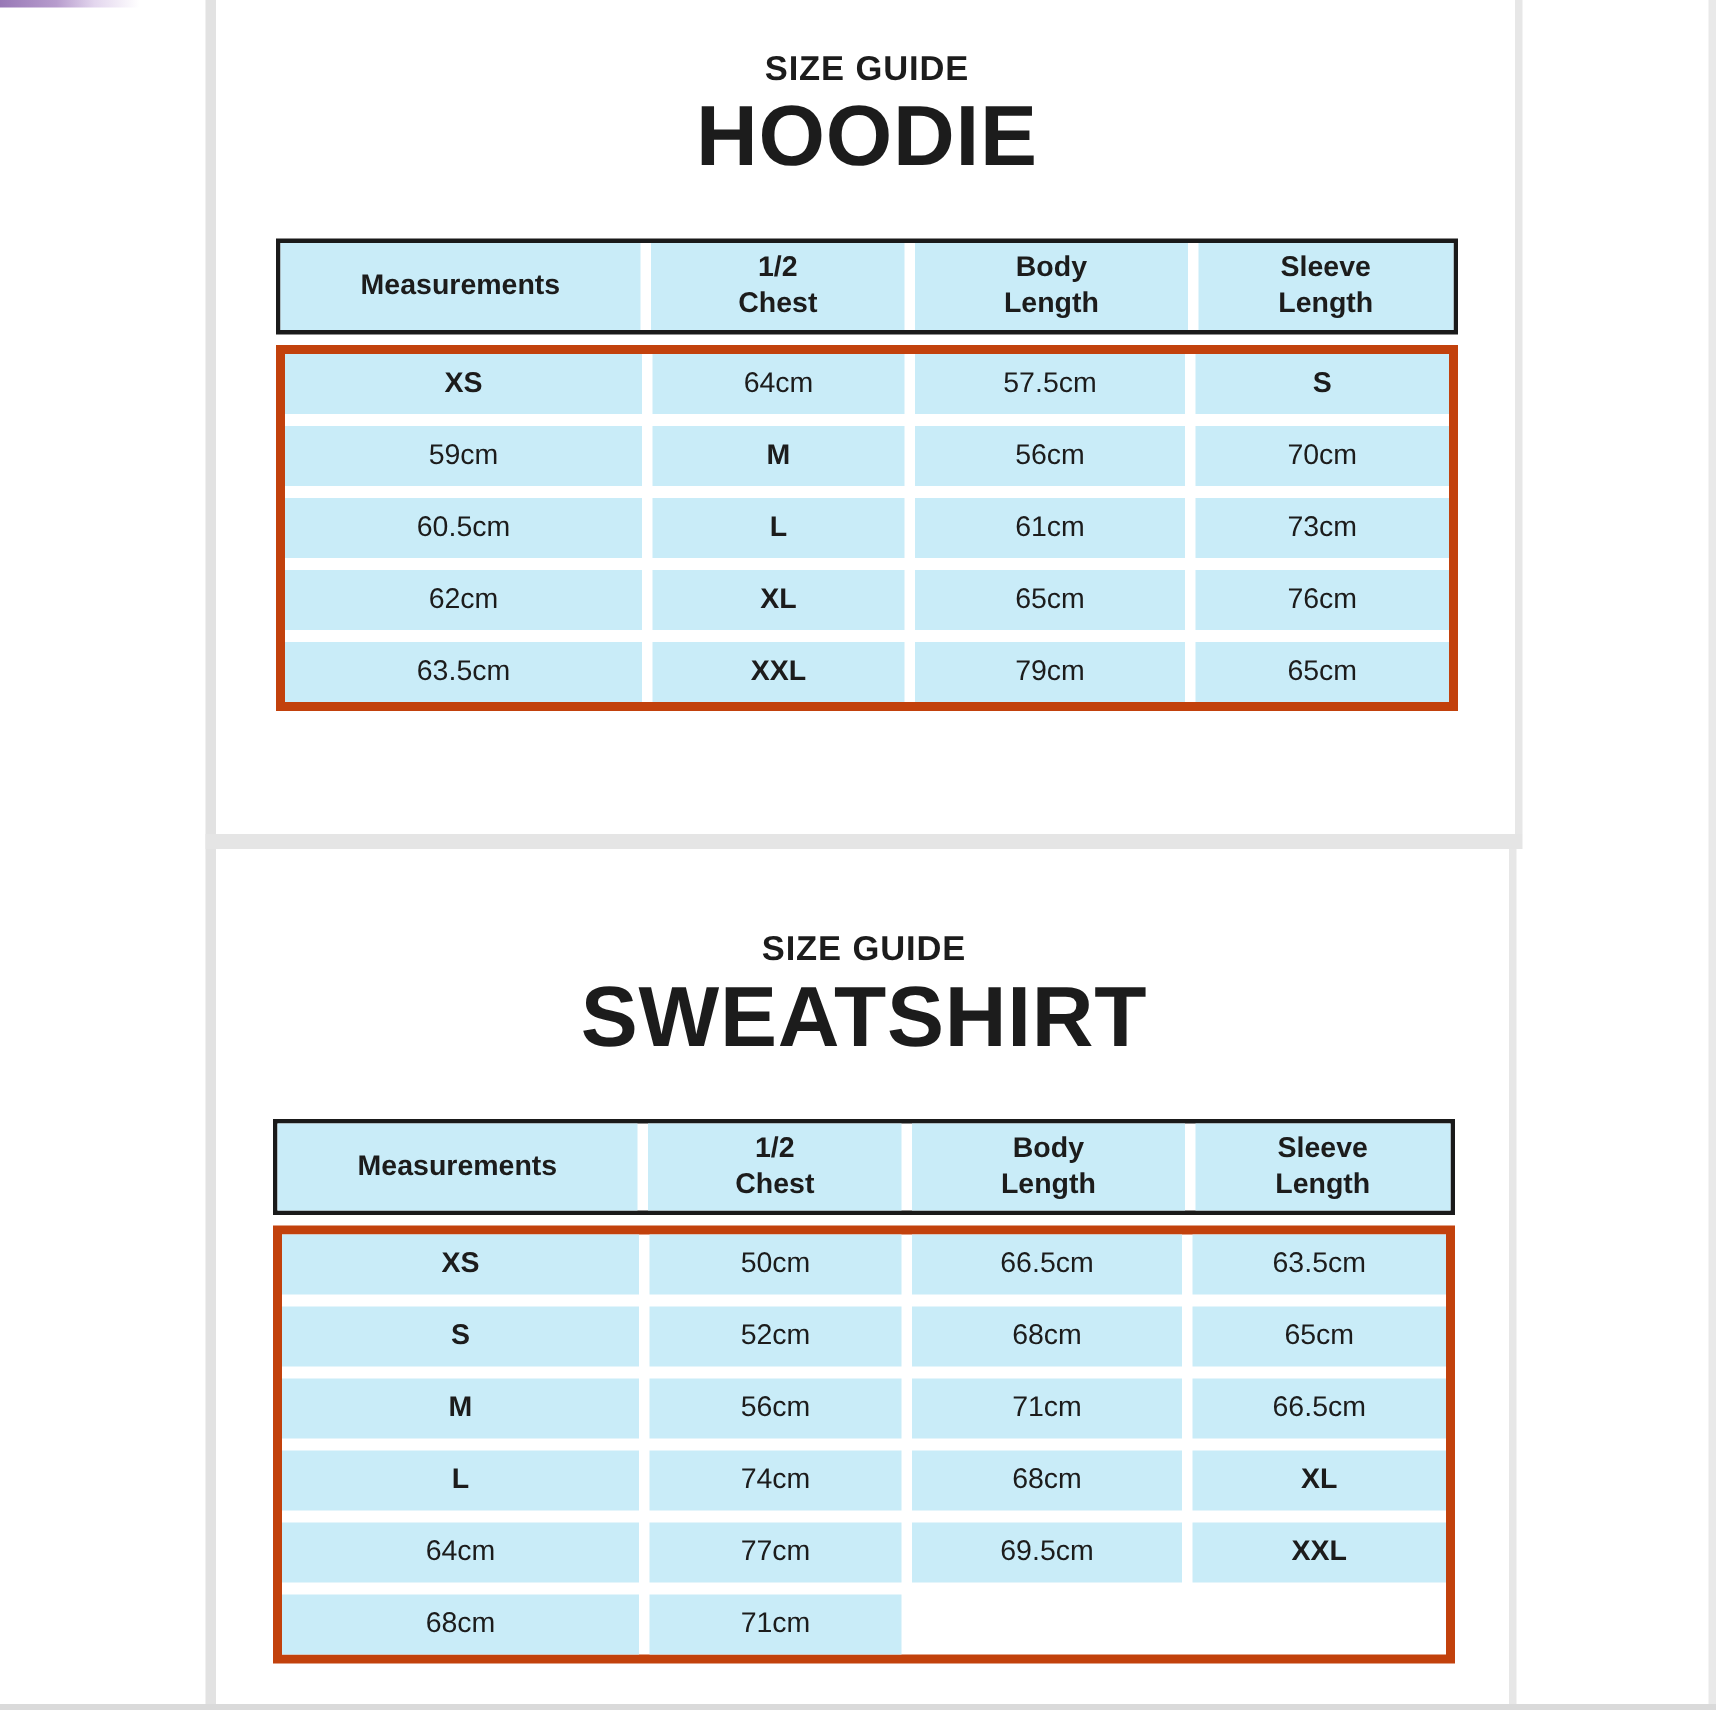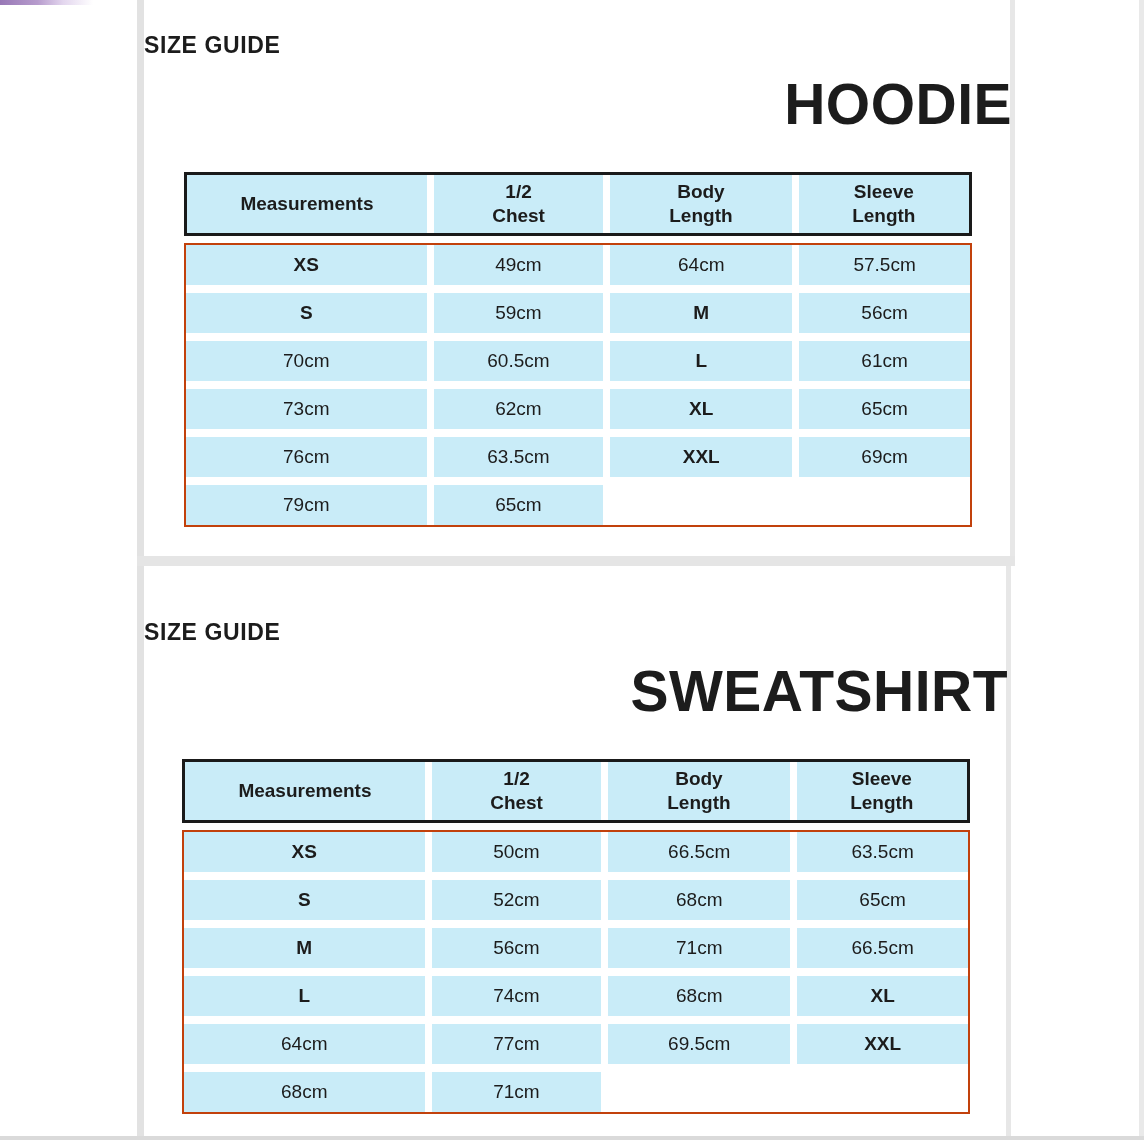--- a/index.html
+++ b/index.html
@@ -67,55 +67,54 @@
   }
   .section-hoodie {
     left: 144px; top: 0;
     width: 868px; height: 556px;
   }
   .section-sweatshirt {
     left: 144px; top: 566px;
     width: 864px; height: 570px;
   }
   .eyebrow {
-    text-align: left;
+    text-align: center;
     font-size: 23px;
     font-weight: 700;
     letter-spacing: 0.6px;
     line-height: 28px;
   }
   .section-hoodie .eyebrow { padding-top: 31px; }
   .section-sweatshirt .eyebrow { padding-top: 52px; }
   .big-title {
-    text-align: right;
+    text-align: center;
     font-size: 57px;
     font-weight: 700;
     letter-spacing: 0.5px;
     line-height: 64px;
-    margin-top: 13px;
   }
 
   
   .size-table {
     width: 788px;
     margin: 36px auto 0;
   }
   .st-header {
     box-sizing: border-box;
     border: 3px solid #1a1a1a;
     background: #ffffff;
     height: 64px;
     display: grid;
     grid-template-columns: 238fr 168fr 180fr 169fr;
     column-gap: 7px;
   }
   .st-body {
     box-sizing: border-box;
     margin-top: 7px;
-    border: 2px solid #c2410c;
+    border: 6px solid #c2410c;
     background: #ffffff;
     display: grid;
     grid-template-columns: 238fr 168fr 180fr 169fr;
     column-gap: 7px;
     row-gap: 8px;
     grid-auto-rows: 40px;
   }
   .cell {
     background: #c9ecf8;
     display: flex;
@@ -155,39 +154,37 @@
           <div>Body</div>
           <div>Length</div>
         </div>
         <div class="cell">
           <div>Sleeve</div>
           <div>Length</div>
         </div>
       </div>
     <div class="st-body">
         <div class="cell size">XS</div>
-        <div class="cell">49cm</div>
         <div class="cell">64cm</div>
         <div class="cell">57.5cm</div>
         <div class="cell size">S</div>
         <div class="cell">59cm</div>
         <div class="cell size">M</div>
         <div class="cell">56cm</div>
         <div class="cell">70cm</div>
         <div class="cell">60.5cm</div>
         <div class="cell size">L</div>
         <div class="cell">61cm</div>
         <div class="cell">73cm</div>
         <div class="cell">62cm</div>
         <div class="cell size">XL</div>
         <div class="cell">65cm</div>
         <div class="cell">76cm</div>
         <div class="cell">63.5cm</div>
         <div class="cell size">XXL</div>
-        <div class="cell">69cm</div>
         <div class="cell">79cm</div>
         <div class="cell">65cm</div>
       </div>
   </div>
 </div>
 
 <div class="section section-sweatshirt">
   <div class="eyebrow">SIZE GUIDE</div>
   <div class="big-title">SWEATSHIRT</div>
   <div class="size-table">

